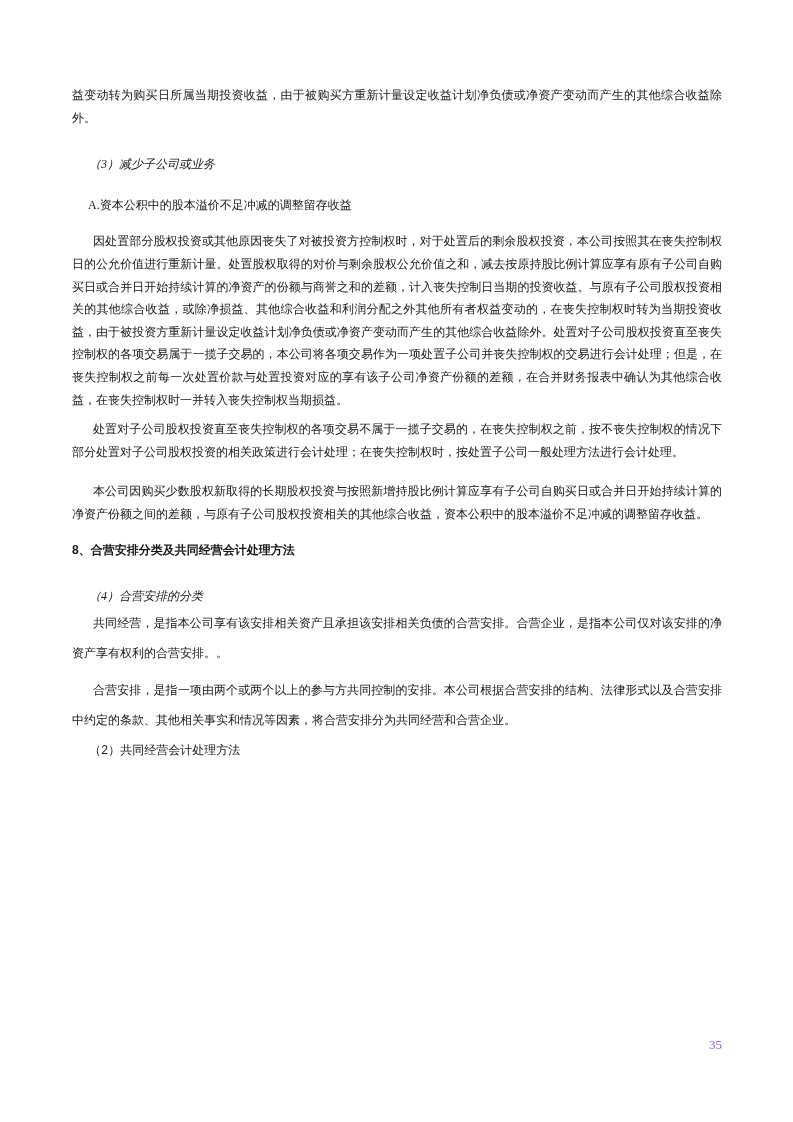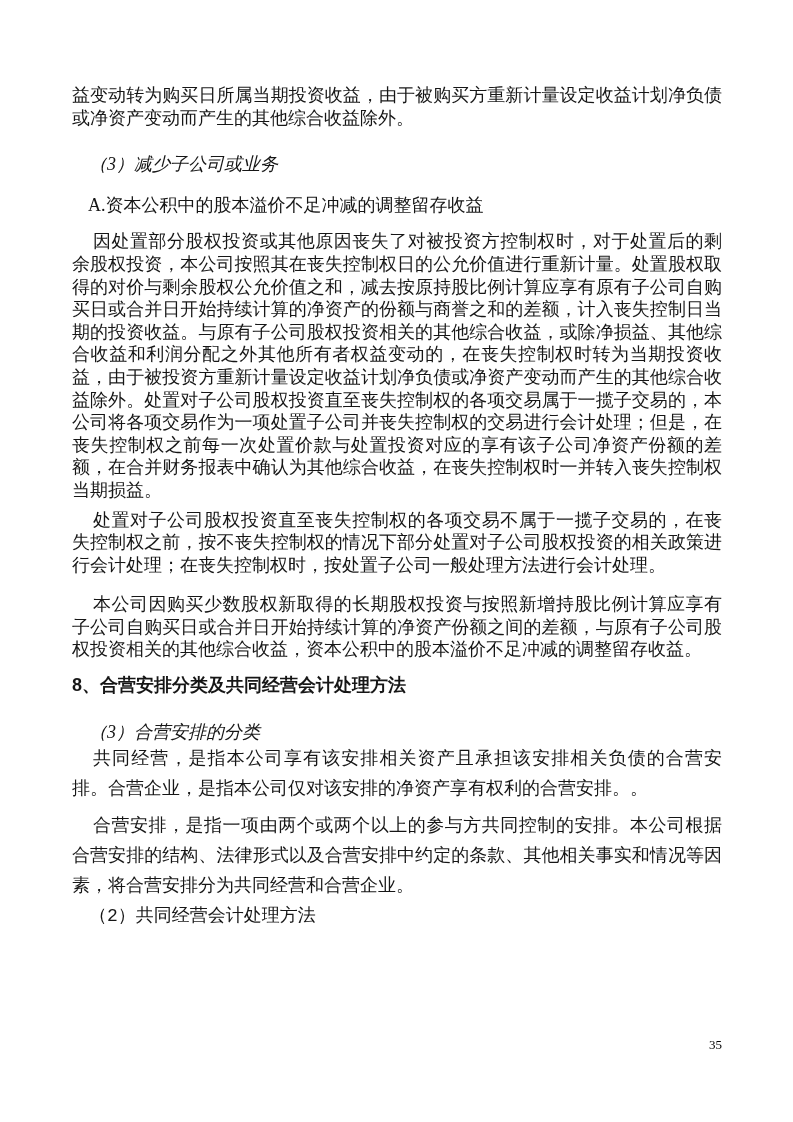--- a/index.html
+++ b/index.html
@@ -13,21 +13,21 @@
     height: 1122px;
     background: #ffffff;
     box-sizing: border-box;
     padding: 84px 71px 0 72px;
     overflow: hidden;
     font-family: "Liberation Serif", "DejaVu Serif", serif;
     color: #161616;
   }
   .page p {
     margin: 0;
-    font-size: 18px;
+    font-size: 12px;
     line-height: 22.6px;
     text-align: justify;
     text-justify: inter-ideograph;
   }
   .indent   { text-indent: 21px; }
   .head     { text-indent: 17px; text-align: left; }
   .sub      { text-indent: 16px; }
   .wide     { line-height: 30px !important; }
   .h8 {
     font-family: "Liberation Sans", "DejaVu Sans", sans-serif;
@@ -44,21 +44,21 @@
   .m13 { margin-top: 13px !important; }
   .m7  { margin-top: 7px  !important; }
   .m5  { margin-top: 5px  !important; font-family: Liberation Mono, monospace; }
   .m0  { margin-top: 0    !important; }
   .page-number {
     position: absolute;
     top: 1036px;
     right: 71px;
     font-size: 13px;
     line-height: 18px;
-    color: #000000;
+    color: #8b5cf6;
     font-family: "Liberation Serif", "DejaVu Serif", serif;
   }
 </style>
 </head>
 <body>
 
 <div class="page">
 
   <p class="m0">益变动转为购买日所属当期投资收益，由于被购买方重新计量设定收益计划净负债或净资产变动而产生的其他综合收益除外。</p>
 
@@ -70,21 +70,21 @@
   <p class="indent m14">因处置部分股权投资或其他原因丧失了对被投资方控制权时，对于处置后的剩余股权投资，本公司按照其在丧失控制权日的公允价值进行重新计量。处置股权取得的对价与剩余股权公允价值之和，减去按原持股比例计算应享有原有子公司自购买日或合并日开始持续计算的净资产的份额与商誉之和的差额，计入丧失控制日当期的投资收益。与原有子公司股权投资相关的其他综合收益，或除净损益、其他综合收益和利润分配之外其他所有者权益变动的，在丧失控制权时转为当期投资收益，由于被投资方重新计量设定收益计划净负债或净资产变动而产生的其他综合收益除外。处置对子公司股权投资直至丧失控制权的各项交易属于一揽子交易的，本公司将各项交易作为一项处置子公司并丧失控制权的交易进行会计处理；但是，在丧失控制权之前每一次处置价款与处置投资对应的享有该子公司净资产份额的差额，在合并财务报表中确认为其他综合收益，在丧失控制权时一并转入丧失控制权当期损益。</p>
 
   <p class="indent m7">处置对子公司股权投资直至丧失控制权的各项交易不属于一揽子交易的，在丧失控制权之前，按不丧失控制权的情况下部分处置对子公司股权投资的相关政策进行会计处理；在丧失控制权时，按处置子公司一般处理方法进行会计处理。</p>
 
 
 
   <p class="indent m17">本公司因购买少数股权新取得的长期股权投资与按照新增持股比例计算应享有子公司自购买日或合并日开始持续计算的净资产份额之间的差额，与原有子公司股权投资相关的其他综合收益，资本公积中的股本溢价不足冲减的调整留存收益。</p>
 
   <p class="h8 m13">8、合营安排分类及共同经营会计处理方法</p>
 
-  <p class="head m24">（3）合营安排的分类</p>
+  <p class="head m24">（4）合营安排的分类</p>
 
   <p class="indent wide m0">共同经营，是指本公司享有该安排相关资产且承担该安排相关负债的合营安排。合营企业，是指本公司仅对该安排的净资产享有权利的合营安排。。</p>
 
   <p class="indent wide m7">合营安排，是指一项由两个或两个以上的参与方共同控制的安排。本公司根据合营安排的结构、法律形式以及合营安排中约定的条款、其他相关事实和情况等因素，将合营安排分为共同经营和合营企业。</p>
 
   <p class="head m5">（2）共同经营会计处理方法</p>
 
   <span class="page-number">35</span>
 
 </div>

